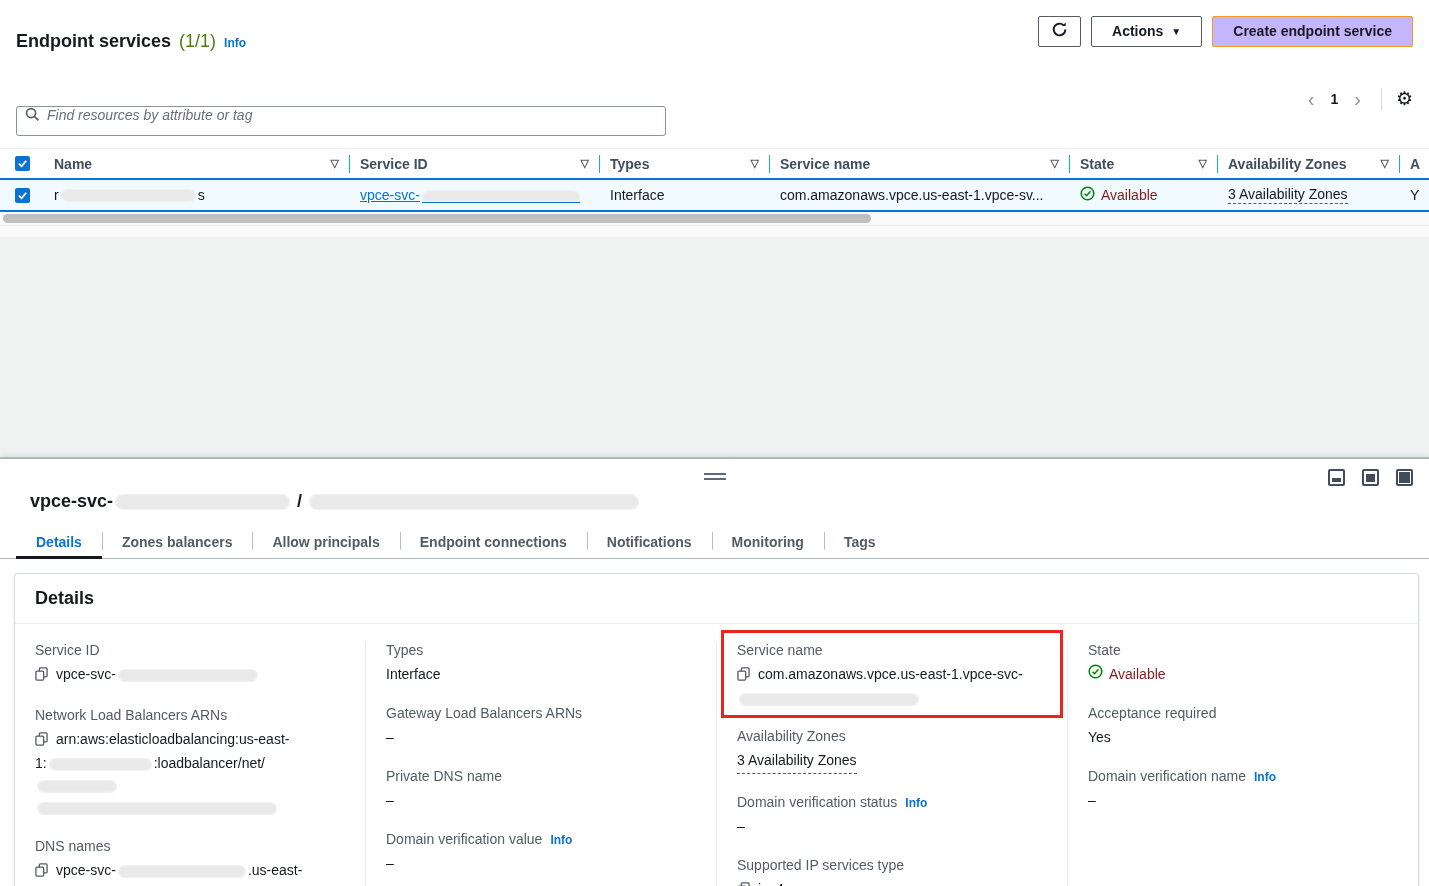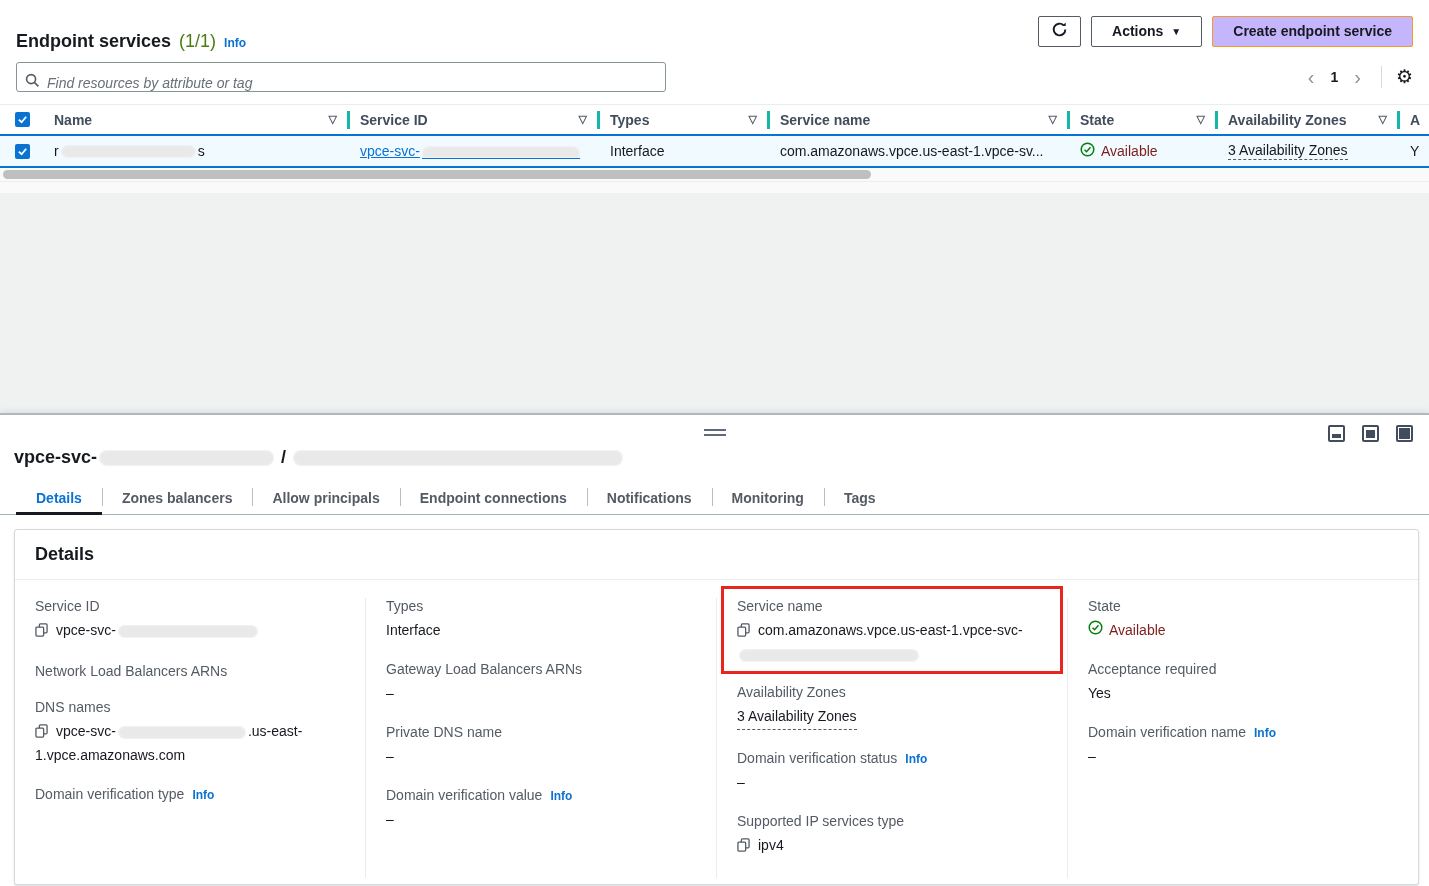--- a/index.html
+++ b/index.html
@@ -18,38 +18,38 @@
   .info-link { font-size:12px; font-weight:700; color:#0972d3; cursor:pointer; }
   .btn-group { display:flex; gap:10px; align-items:center; }
   .btn { background:#fff; border:1px solid #545b64; border-radius:2px; font-weight:700;
          font-size:14px; color:#16191f; padding:5px 20px; height:31px; display:flex;
          align-items:center; gap:8px; cursor:pointer; font-family:inherit; }
   .btn-icononly { padding:5px 12px; }
   .btn-primary { background:#c4b5fd; border:1px solid #f79a23; }
   .caret { font-size:10px; color:#16191f; }
   .toolbar-row { display:flex; justify-content:space-between; align-items:center; padding:2px 16px 12px 16px; }
   .search-box { width:650px; height:30px; border:1px solid #879596; border-radius:3px;
-                display:flex; align-items:flex-end; padding:0 8px; gap:7px; background:#fff; }
+                display:flex; align-items:flex-start; padding:0 8px; gap:7px; background:#fff;margin-top:44px; }
   .search-box input { border:none; outline:none; flex:1; font-size:14px; font-style:italic;
                       color:#16191f; font-family:inherit; background:transparent; }
   .search-box input::placeholder { color:#687078; font-style:italic; }
   .pager { display:flex; align-items:center; gap:6px; }
   .pg-btn { background:none; border:none; font-size:20px; color:#879596; cursor:pointer;
             padding:0 6px; line-height:20px; font-family:inherit; }
   .pg-num { font-weight:700; font-size:14px; padding:0 4px; }
   .pg-divider { width:1px; height:22px; background:#d5dbdb; margin:0 8px; }
   .gear { font-size:19px; color:#16191f; background:none; border:none; cursor:pointer; line-height:20px; }
   
   .tbl { width:100%; }
   .thead { display:flex; align-items:center; height:30px; border-top:1px solid #eaeded;
            font-weight:700; color:#414d5c; }
   .trow { display:flex; align-items:center; height:34px; background:#f1faff;
           border-top:2px solid #0972d3; border-bottom:2px solid #0972d3; }
   .cell { padding:0 10px; display:flex; align-items:center; overflow:hidden; white-space:nowrap; }
-  .th { justify-content:space-between; border-right:3px solid #14b8a6; height:18px; }
+  .th { justify-content:space-between; border-right:1px solid #14b8a6; height:18px; }
   .th:last-child { border-right:none; }
   .c-sel { width:44px; justify-content:center; border-right:none !important; }
   .c-name { width:306px; }
   .c-sid { width:250px; }
   .c-types { width:170px; }
   .c-sname { width:300px; }
   .c-state { width:148px; }
   .c-az { width:182px; }
   .c-last { flex:1; }
   .funnel { font-size:11px; color:#545b64; cursor:pointer; margin-left:6px; }
@@ -72,21 +72,21 @@
            position:relative; height:494px; }
   .drag-handle { position:absolute; left:50%; top:14px; transform:translateX(-50%); width:22px;
                  height:7px; border-top:2px solid #5f6b7a; border-bottom:2px solid #5f6b7a; cursor:row-resize; }
   .layout-btns { position:absolute; right:16px; top:10px; display:flex; gap:17px; }
   .layout-btn { width:17px; height:17px; border:2px solid #414d5c; border-radius:2px;
                 position:relative; cursor:pointer; background:#fff; }
   .layout-btn .fill { position:absolute; background:#414d5c; }
   .lb-small .fill { left:2px; right:2px; bottom:2px; height:4px; }
   .lb-med .fill { left:2px; right:2px; bottom:2px; height:8px; }
   .lb-full .fill { left:1px; right:1px; bottom:1px; top:1px; }
-  .panel-title { padding:32px 16px 0 14px; font-size:18px; font-weight:700; white-space:nowrap; }
+  .panel-title { padding:32px 16px 0 14px; font-size:18px; font-weight:700; white-space:nowrap;margin-left:16px; }
   .panel-title .blur { height:16px; border-radius:8px; }
   .tabs { display:flex; align-items:center; margin-top:14px; padding-left:16px;
           border-bottom:1px solid #aab7b8; }
   .tab { position:relative; padding:8px 20px; font-weight:700; color:#545b64; cursor:pointer; white-space:nowrap; }
   .tab + .tab::before { content:""; position:absolute; left:0; top:6px; bottom:8px; width:1px; background:#b6bec9; }
   .tab.active { color:#0972d3; }
   .tab.active::after { content:""; position:absolute; left:0; right:0; bottom:-1px; height:3px; background:#16191f; }
   
   .card { margin:14px 10px 0 14px; background:#fff; border:1px solid #d5dbdb; border-radius:3px;
           box-shadow:0 1px 2px rgba(0,28,36,.15); }
@@ -273,20 +273,28 @@
             <span class="copy-ic"><svg width="13" height="14" viewBox="0 0 14 15">
                   <rect x="4.7" y="1" width="8.3" height="9.5" rx="1" fill="#fff" stroke="#545b64" stroke-width="1.4"></rect>
                   <rect x="1" y="4.5" width="8.3" height="9.5" rx="1" fill="#fff" stroke="#545b64" stroke-width="1.4"></rect>
                 </svg></span><span>vpce-svc-</span><span class="blur" style="width:140px"></span>
           </div>
         </div>
         <div class="field">
           <div class="flabel">
               <span>Network Load Balancers ARNs</span>
             </div>
+          <div class="fvalue">
+            <span class="copy-ic"><svg width="13" height="14" viewBox="0 0 14 15">
+                  <rect x="4.7" y="1" width="8.3" height="9.5" rx="1" fill="#fff" stroke="#545b64" stroke-width="1.4"></rect>
+                  <rect x="1" y="4.5" width="8.3" height="9.5" rx="1" fill="#fff" stroke="#545b64" stroke-width="1.4"></rect>
+                </svg></span><span>arn:aws:elasticloadbalancing:us-east-</span><br>
+            <span>1:</span><span class="blur" style="width:103px"></span><span>:loadbalancer/net/</span><span class="blur" style="width:80px"></span><br>
+            <span class="blur" style="width:240px"></span>
+          </div>
         </div>
         <div class="field">
           <div class="flabel">
               <span>DNS names</span>
             </div>
           <div class="fvalue">
             <span class="copy-ic"><svg width="13" height="14" viewBox="0 0 14 15">
                   <rect x="4.7" y="1" width="8.3" height="9.5" rx="1" fill="#fff" stroke="#545b64" stroke-width="1.4"></rect>
                   <rect x="1" y="4.5" width="8.3" height="9.5" rx="1" fill="#fff" stroke="#545b64" stroke-width="1.4"></rect>
                 </svg></span><span>vpce-svc-</span><span class="blur" style="width:128px"></span><span>.us-east-1.vpce.amazonaws.com</span>

